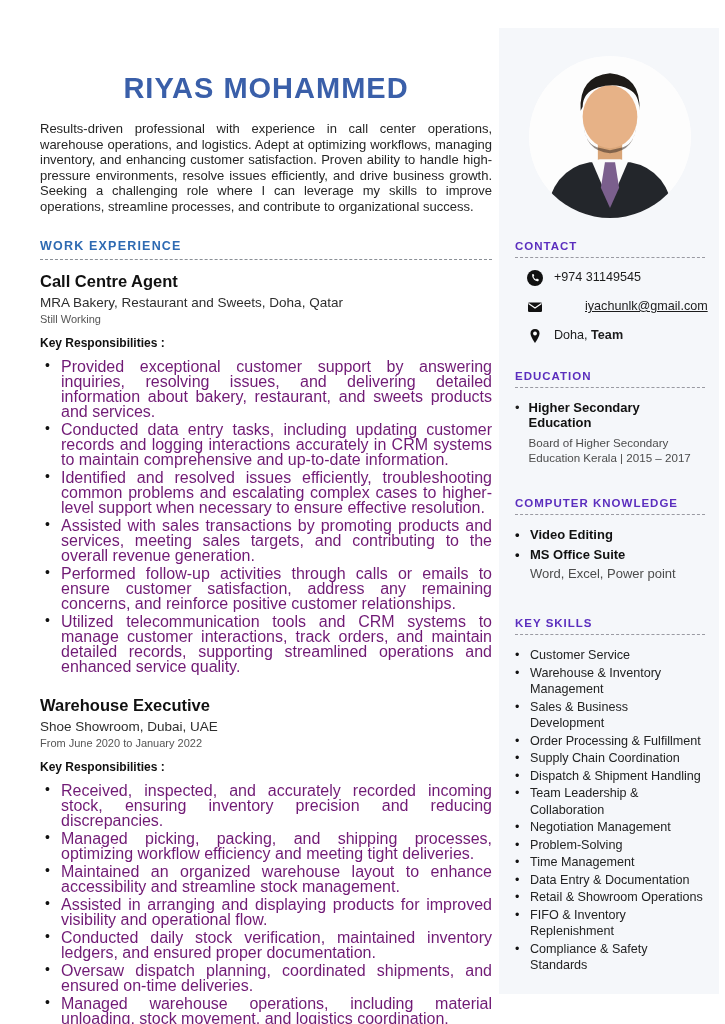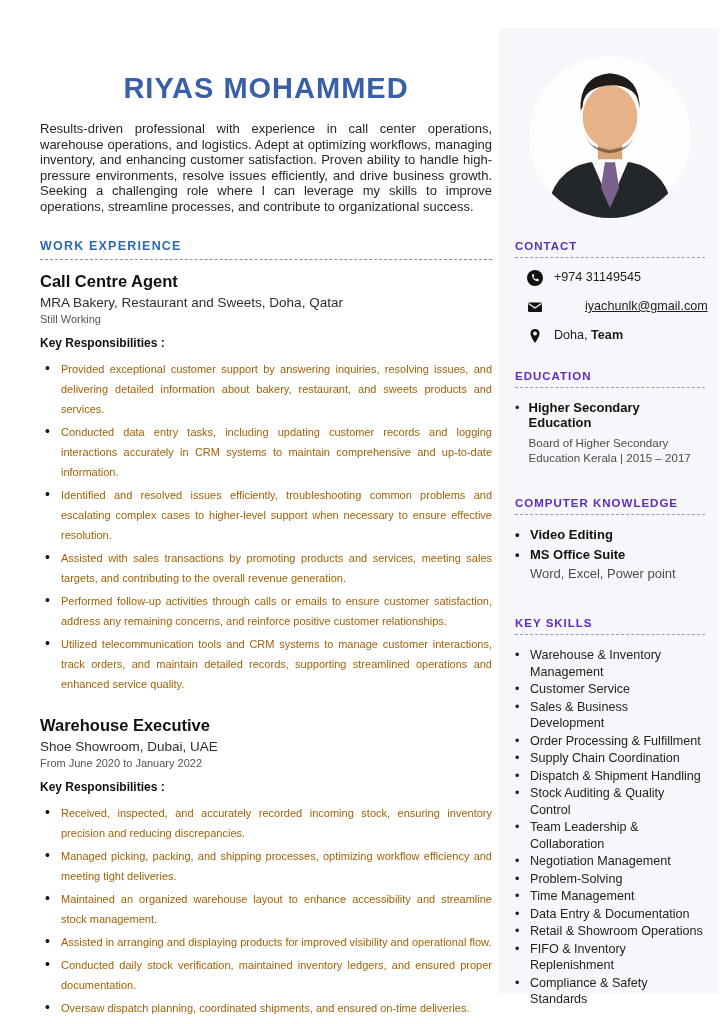--- a/index.html
+++ b/index.html
@@ -28,22 +28,22 @@
     letter-spacing:1.2px;margin-bottom:6px;
   }
   .dashes{border:none;border-top:1.6px dashed #8a8f96;margin:0 0 12px 0;}
   .job{margin-bottom:22px;}
   .job-title{font-size:16.5px;font-weight:bold;color:#111;margin-bottom:4px;}
   .job-company{font-size:13.5px;color:#2e2e2e;margin-bottom:3px;}
   .job-period{font-size:11px;color:var(--text-gray);margin-bottom:11px;}
   .resp-label{font-size:12px;font-weight:bold;color:#111;margin-bottom:9px;}
   ul.bullets{list-style:none;}
   ul.bullets li{
-    position:relative;padding-left:21px;font-size:11px;line-height:20px;
-    text-align:justify;color:#a16207;margin-bottom:3px;
+    position:relative;padding-left:21px;font-size:16px;line-height:15px;
+    text-align:justify;color:#701a75;margin-bottom:3px;
   }
   ul.bullets li::before{
     content:"\2022";position:absolute;left:5px;top:-1px;font-size:14px;color:#111;
   }
   
   .sidebar{
     position:absolute;left:499px;top:28px;width:220px;height:966px;
     background:var(--sidebar-bg);padding:0 14px 0 16px;
   }
   .avatar-wrap{
@@ -183,27 +183,26 @@
         <li>MS Office Suite</li>
       </ul>
     <div class="ck-note">Word, Excel, Power point</div>
   </div>
 
   <div class="side-section" style="margin-top:36px;">
     <div class="side-head">KEY SKILLS</div>
     <hr class="side-dashes">
     <ul class="side-list">
 
-    <li>Warehouse &amp; Inventory Management</li>
-        <li>Customer Service</li>
+    <li>Customer Service</li>
+        <li>Warehouse &amp; Inventory Management</li>
         <li>Sales &amp; Business Development</li>
         <li>Order Processing &amp; Fulfillment</li>
         <li>Supply Chain Coordination</li>
         <li>Dispatch &amp; Shipment Handling</li>
-        <li>Stock Auditing &amp; Quality Control</li>
         <li>Team Leadership &amp; Collaboration</li>
         <li>Negotiation Management</li>
         <li>Problem-Solving</li>
         <li>Time Management</li>
         <li>Data Entry &amp; Documentation</li>
         <li>Retail &amp; Showroom Operations</li>
         <li>FIFO &amp; Inventory Replenishment</li>
         <li>Compliance &amp; Safety Standards</li>
       </ul>
   </div>

